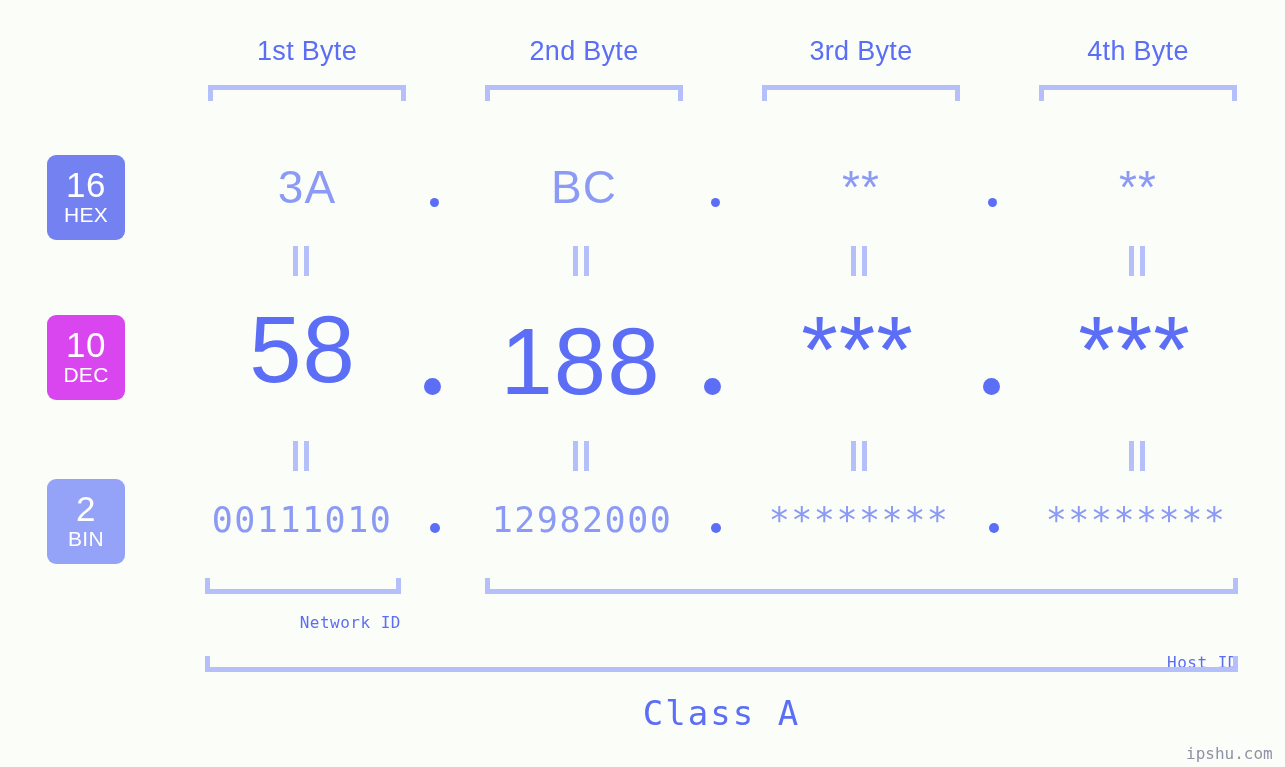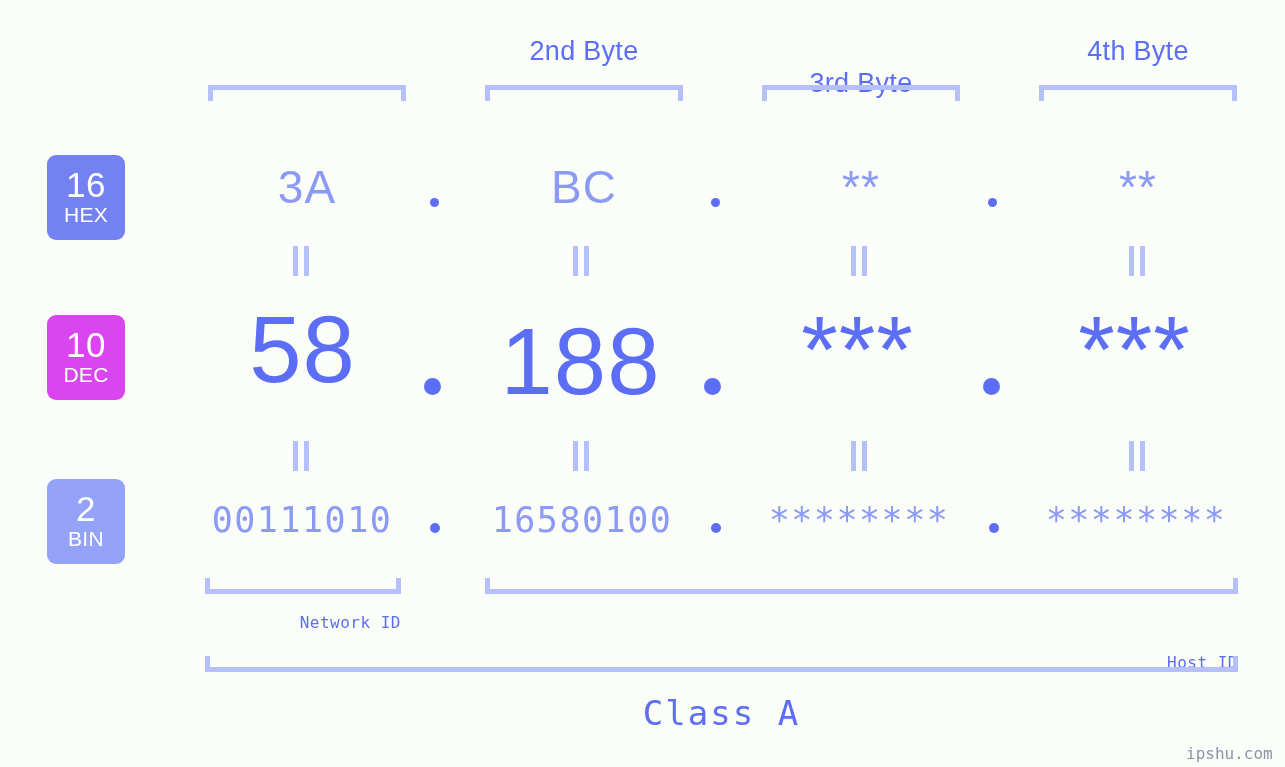--- a/index.html
+++ b/index.html
@@ -152,22 +152,23 @@
     font-family: "DejaVu Sans Mono", monospace;
     font-size: 16px;
     white-space: nowrap;
   }
 </style>
 </head>
 <body>
 
 <div id="stage">
 
+  <div class="byte-label" style="left:208px; top:36px; width:198px;">1st Byte</div>
   <div class="byte-label" style="left:485px; top:36px; width:198px;">2nd Byte</div>
-  <div class="byte-label" style="left:762px; top:36px; width:198px;margin-top:32px;">3rd Byte</div>
+  <div class="byte-label" style="left:762px; top:36px; width:198px;">3rd Byte</div>
   <div class="byte-label" style="left:1039px; top:36px; width:198px;">4th Byte</div>
 
   <div class="bracket-top" style="left:208px; top:85px; width:198px; height:16px;"></div>
   <div class="bracket-top" style="left:485px; top:85px; width:198px; height:16px;"></div>
   <div class="bracket-top" style="left:762px; top:85px; width:198px; height:16px;"></div>
   <div class="bracket-top" style="left:1039px; top:85px; width:198px; height:16px;"></div>
 
   <div class="badge" style="left:47px; top:155px; height:85px; background:#7382f0;">
     <span class="num">16</span>
     <span class="nm">HEX</span>
@@ -228,21 +229,21 @@
       <i></i>
     </div>
 
   <div class="badge" style="left:47px; top:479px; height:85px; background:#94a3f8;">
     <span class="num">2</span>
     <span class="nm">BIN</span>
   </div>
 
   <div class="cell bin-val" style="left:198px; top:500px; width:208px;">00111010</div>
   <div class="dot mid" style="left:430px; top:523px;"></div>
-  <div class="cell bin-val" style="left:478px; top:500px; width:208px;">16580100</div>
+  <div class="cell bin-val" style="left:478px; top:500px; width:208px;">12982000</div>
   <div class="dot mid" style="left:711px; top:523px;"></div>
   <div class="cell bin-val" style="left:755px; top:500px; width:208px;">********</div>
   <div class="dot mid" style="left:989px; top:523px;"></div>
   <div class="cell bin-val" style="left:1032px; top:500px; width:208px;">********</div>
 
   <div class="bracket-bottom" style="left:205px; top:578px; width:196px; height:16px;"></div>
   <div class="bracket-bottom" style="left:485px; top:578px; width:753px; height:16px;"></div>
 
   <div class="id-label" style="left:205px; top:613px; width:196px;">Network ID</div>
   <div class="id-label" style="left:485px; top:613px; width:753px;margin-top:40px;">Host ID</div>

